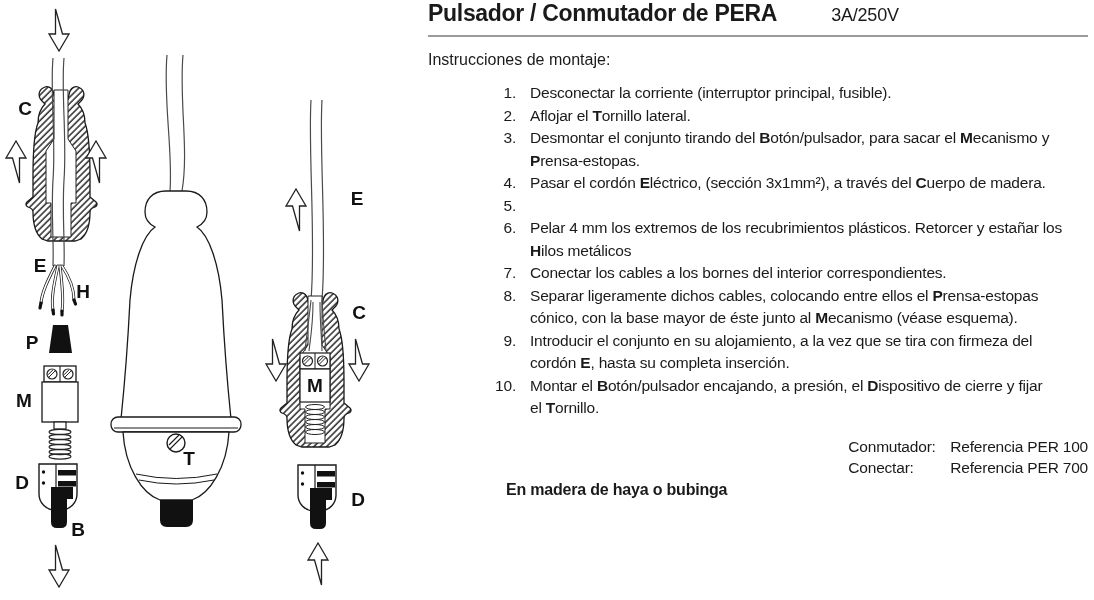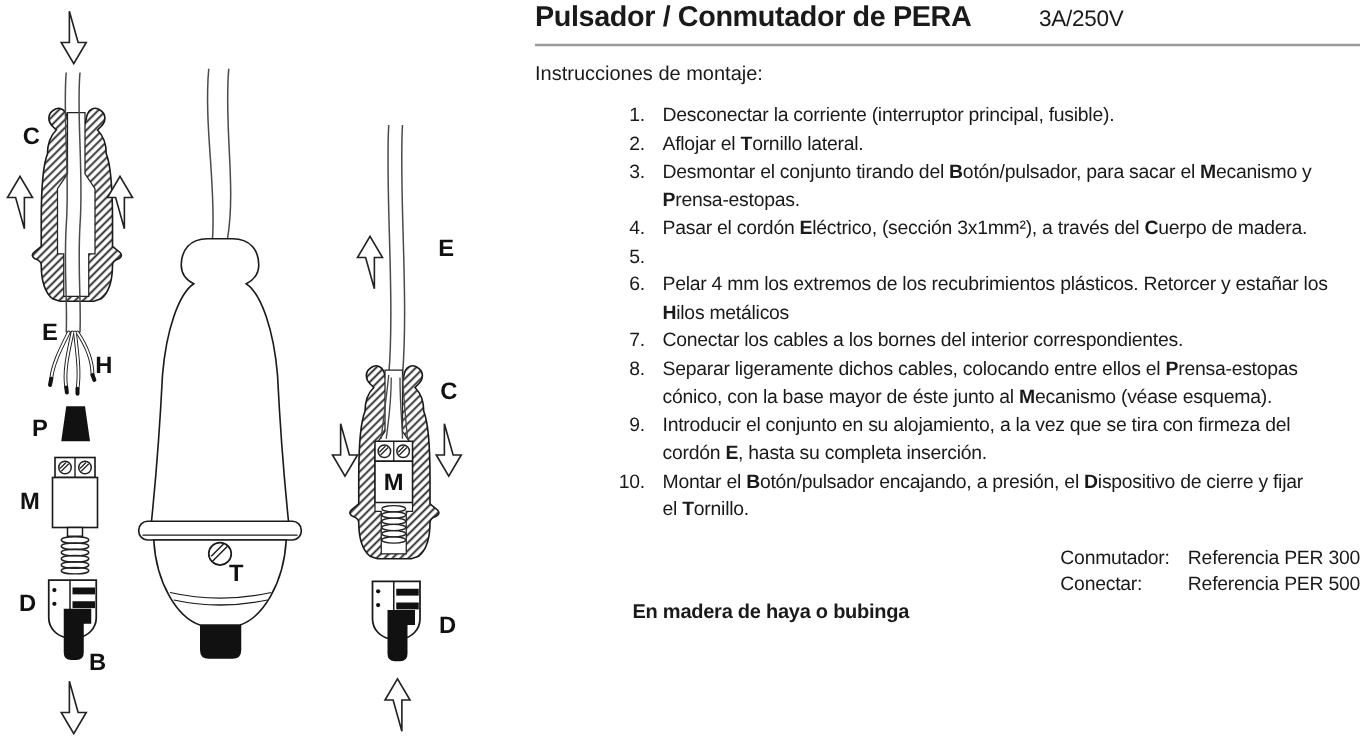--- a/index.html
+++ b/index.html
@@ -237,21 +237,21 @@
         <span class="txt">Introducir el conjunto en su alojamiento, a la vez que se tira con firmeza del<br>cordón <b>E</b>, hasta su completa inserción.</span>
       </li>
       <li>
         <span class="num">10.</span>
         <span class="txt">Montar el <b>B</b>otón/pulsador encajando, a presión, el <b>D</b>ispositivo de cierre y fijar<br>el <b>T</b>ornillo.</span>
       </li>
     </ol>
   <div class="refs" id="refs">
       <div class="ref-row">
         <span class="ref-label">Conmutador:</span>
-        <span>Referencia PER 300</span>
+        <span>Referencia PER 100</span>
       </div>
       <div class="ref-row">
         <span class="ref-label">Conectar:</span>
-        <span>Referencia PER 500</span>
+        <span>Referencia PER 700</span>
       </div>
     </div>
   <div class="footnote">En madera de haya o bubinga</div>
 </div>
 
 </body></html>

